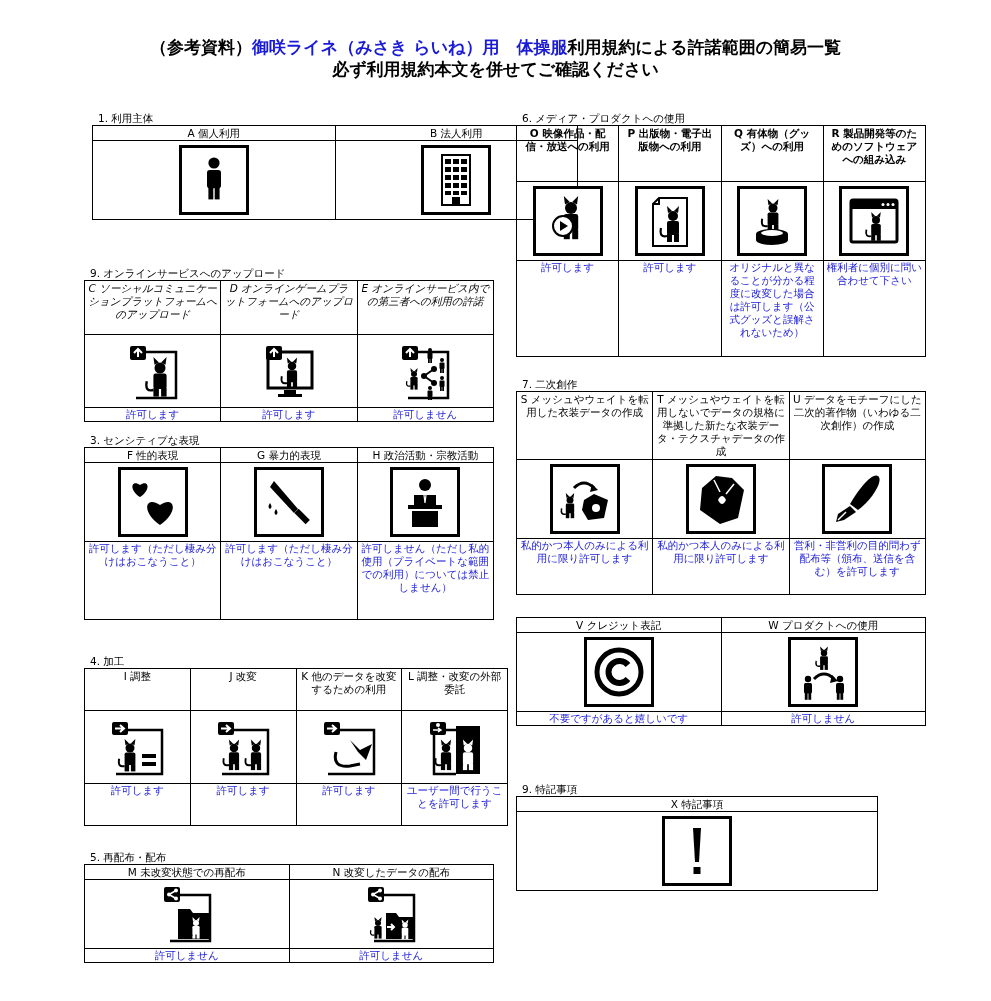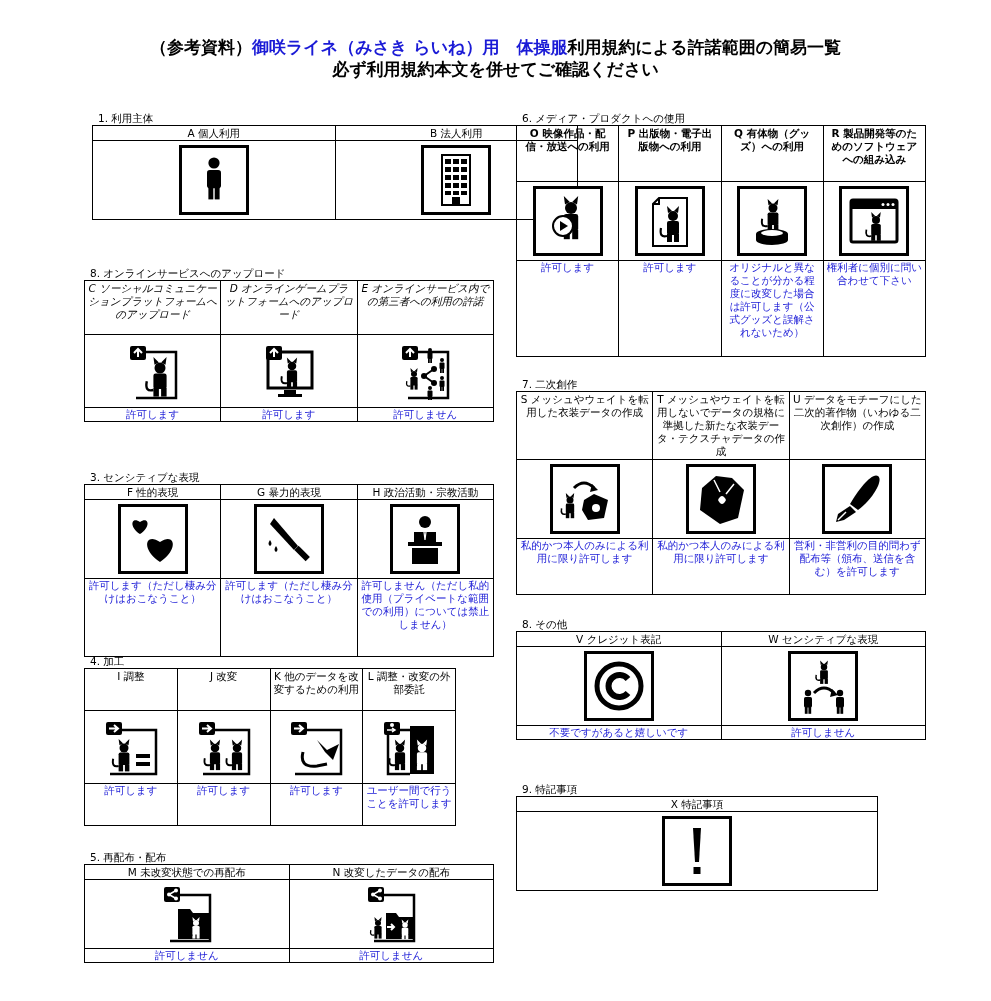--- a/index.html
+++ b/index.html
@@ -86,21 +86,21 @@
                 </g>
               </svg>
             </div>
           </td>
     </tr>
   </tbody>
     </table>
 </div>
 
 <div class="sec" style="left:84px;top:266px;width:410px;">
-  <div class="sec-label">8. オンラインサービスへのアップロード</div>
+  <div class="sec-label">9. オンラインサービスへのアップロード</div>
   <table class="grid">
     <tbody>
         <tr style="height:54px;font-style:italic;">
           <td class="head">C ソーシャルコミュニケーションプラットフォームへのアップロード</td>
           <td class="head">D オンラインゲームプラットフォームへのアップロード</td>
           <td class="head">E オンラインサービス内での第三者への利用の許諾</td>
         </tr>
     <tr>
       <td class="iconcell">
             <div class="ibox" style="border:none;">
@@ -159,21 +159,21 @@
     </tr>
     <tr>
           <td class="status">許可します</td>
           <td class="status">許可します</td>
           <td class="status">許可しません</td>
         </tr>
   </tbody>
     </table>
 </div>
 
-<div class="sec" style="left:84px;top:470px;width:410px;">
+<div class="sec" style="left:84px;top:433px;width:410px;">
   <div class="sec-label">3. センシティブな表現</div>
   <table class="grid">
     <tbody>
         <tr>
           <td class="head">F 性的表現</td>
           <td class="head">G 暴力的表現</td>
           <td class="head">H 政治活動・宗教活動</td>
         </tr>
     <tr>
       <td class="iconcell">
@@ -208,21 +208,21 @@
     </tr>
     <tr style="height:78px;margin-left:8px;">
           <td class="status">許可します（ただし棲み分けはおこなうこと）</td>
           <td class="status">許可します（ただし棲み分けはおこなうこと）</td>
           <td class="status">許可しません（ただし私的使用（プライベートな範囲での利用）については禁止しません）</td>
         </tr>
   </tbody>
     </table>
 </div>
 
-<div class="sec" style="left:84px;top:654px;width:372px;">
+<div class="sec" style="left:84px;top:654px;width:424px;">
   <div class="sec-label">4. 加工</div>
   <table class="grid">
     <tbody>
         <tr style="height:42px;">
           <td class="head">I 調整</td>
           <td class="head">J 改変</td>
           <td class="head">K 他のデータを改変するための利用</td>
           <td class="head">L 調整・改変の外部委託</td>
         </tr>
     <tr>
@@ -464,26 +464,25 @@
     <tr style="height:56px;">
           <td class="status">私的かつ本人のみによる利用に限り許可します</td>
           <td class="status">私的かつ本人のみによる利用に限り許可します</td>
           <td class="status">営利・非営利の目的問わず配布等（頒布、送信を含む）を許可します</td>
         </tr>
   </tbody>
     </table>
 </div>
 
 <div class="sec" style="left:516px;top:617px;width:410px;">
-  <div class="sec-label">8. その他</div>
   <table class="grid">
     <tbody>
         <tr>
           <td class="head">V クレジット表記</td>
-          <td class="head">W センシティブな表現</td>
+          <td class="head">W プロダクトへの使用</td>
         </tr>
     <tr>
       <td class="iconcell">
             <div class="ibox">
               <svg viewBox="0 0 58 58">
                 <circle cx="29" cy="29" r="22" fill="none" stroke="#000" stroke-width="5"></circle>
                 <path d="M38,22 A11,11 0 1 0 38,36" fill="none" stroke="#000" stroke-width="6"></path>
               </svg>
             </div>
           </td>

